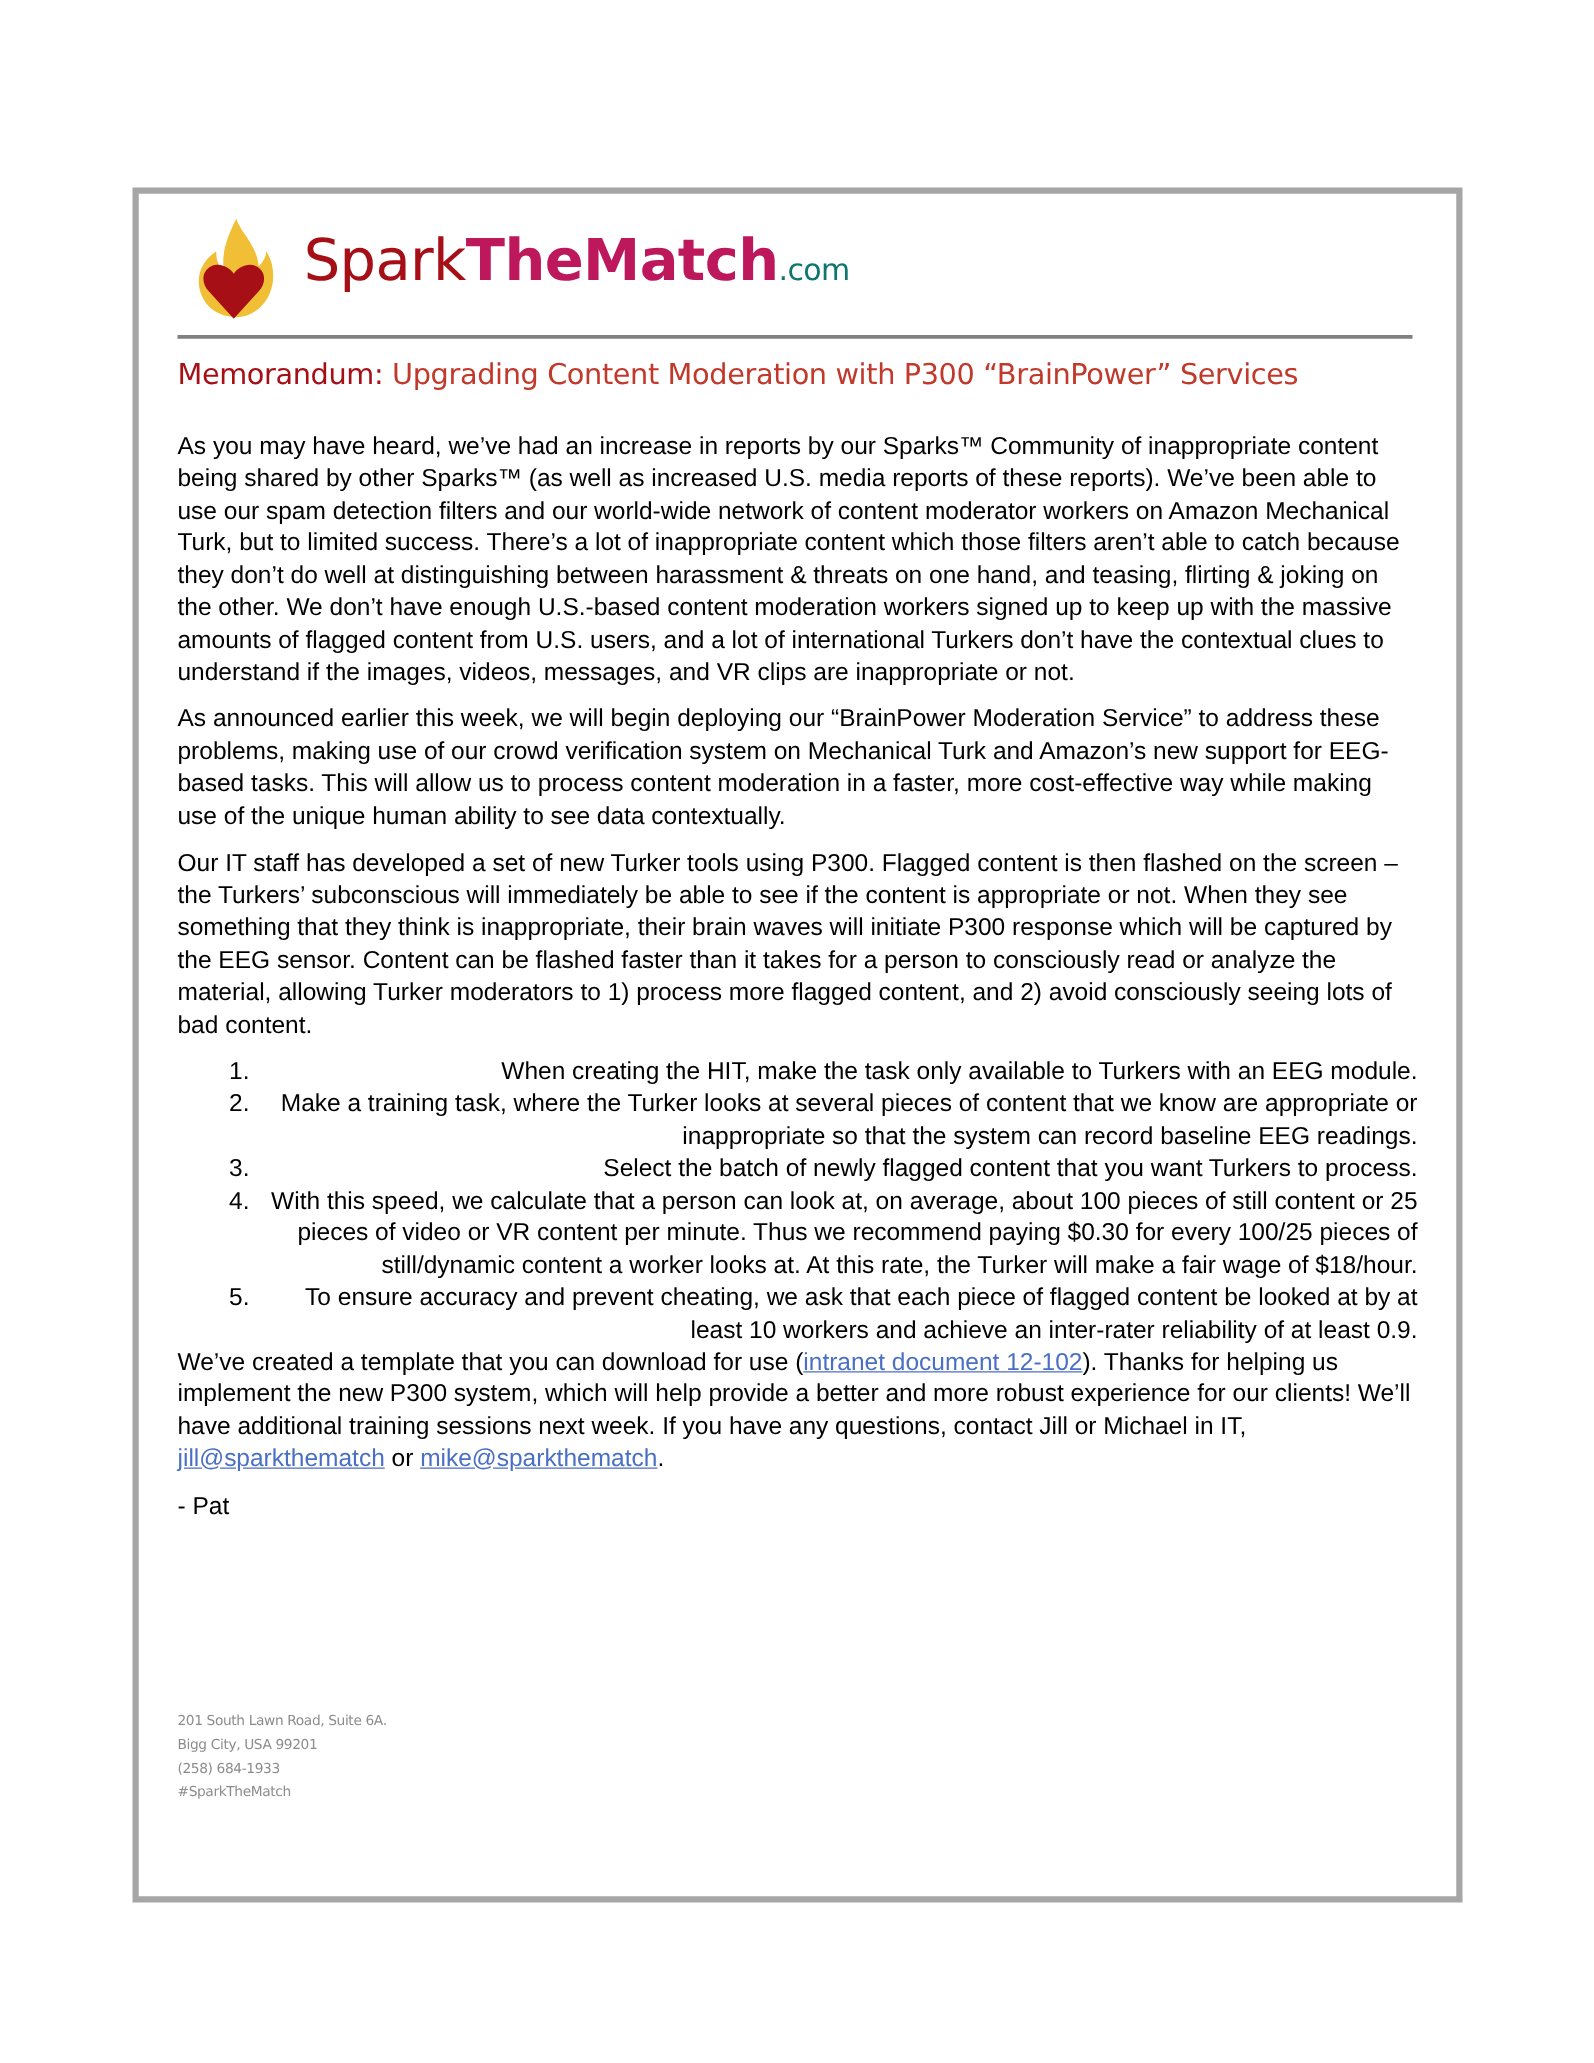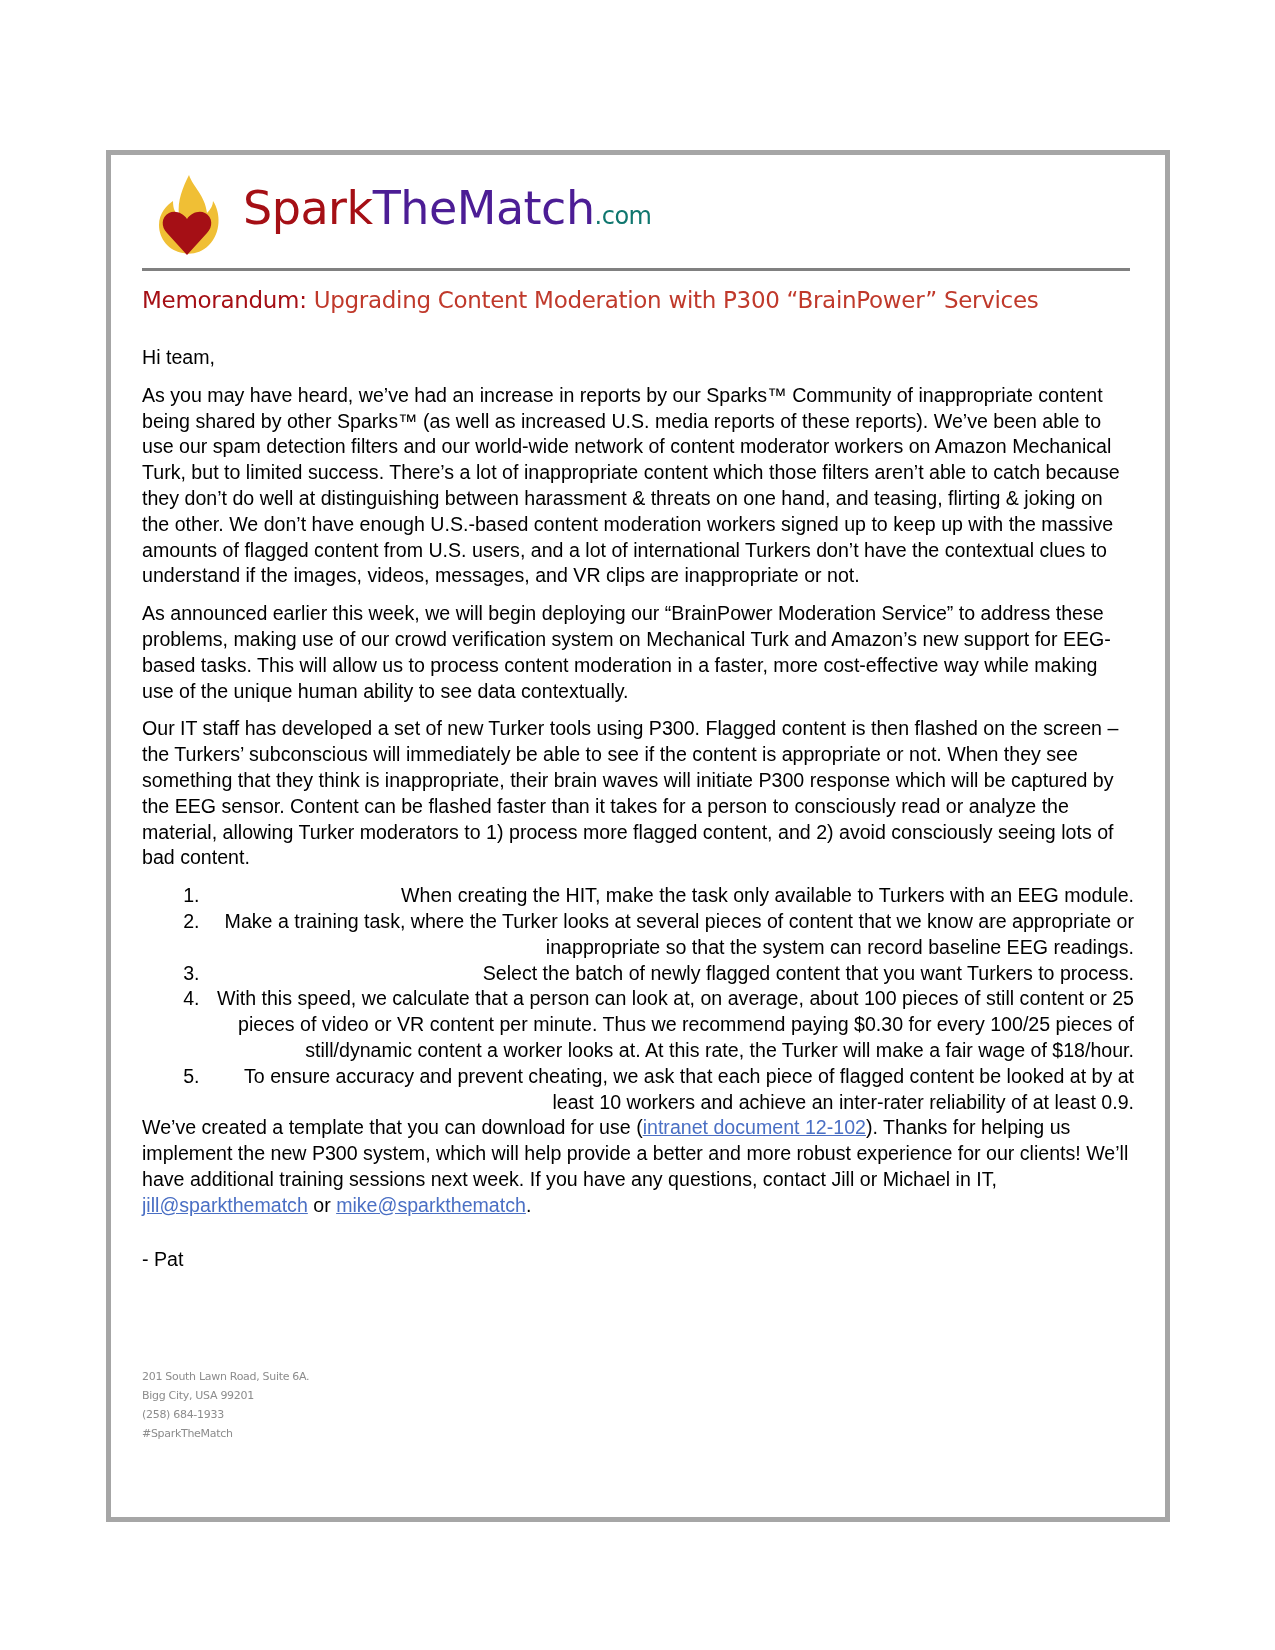--- a/index.html
+++ b/index.html
@@ -8,39 +8,39 @@
       position: absolute; left: 106px; top: 150px; width: 1054px; height: 1362px;
       border: 5px solid #a6a6a6; background: #ffffff;
     }
     .logo { position: absolute; left: 42px; top: 18px; height: 90px; width: 520px; }
     .logo svg { position: absolute; left: 0; top: 0; }
     .logo-text {
       position: absolute; left: 90px; top: 8px; white-space: nowrap;
       font-family: "DejaVu Sans", sans-serif; font-size: 46px; letter-spacing: -0.5px;
     }
     .logo-text .spark { color: #a50f15; }
-    .logo-text .thematch { color: #4c1d95; }
+    .logo-text .thematch { color: #be185d; font-weight: bold; }
     .logo-text .com { color: #0f766e; font-size: 24px; }
     .rule {
       position: absolute; left: 31px; top: 113px; width: 988px; height: 3px; background: #808080;
     }
     .memo-title {
       position: absolute; left: 31px; top: 132px; white-space: nowrap;
       font-family: "DejaVu Sans", sans-serif; font-size: 23px; color: #c0392b; letter-spacing: -0.3px;
     }
     .memo-title .label { color: #a50f15; text-align: right; }
     .body {
       position: absolute; left: 31px; top: 190px; width: 992px;
       font-family: "Liberation Sans", sans-serif; font-size: 19.6px; line-height: 25.8px; color: #000;
     }
     .body p { margin: 0 0 12px 0; }
     .body ol { margin: 0; padding-left: 63px; text-align: right; }
     .body ol li { padding-left: 4px; }
     .body a { color: #4a6fc4; text-decoration: underline; }
-    .signature { margin-top: 28px; }
+    .signature { margin-top: 12px; }
     .footer {
       position: absolute; left: 31px; top: 1212px;
       font-family: "DejaVu Sans", sans-serif; font-size: 11px; line-height: 19px; color: #8c8c8c;
       letter-spacing: -0.3px;
     }
   </style>
 </head>
 <body>
 
 <div class="frame">
@@ -55,21 +55,20 @@
     </div>
   </div>
 
   <div class="rule"></div>
 
   <div class="memo-title">
     <span class="label">Memorandum:</span><span> Upgrading Content Moderation with P300 “BrainPower” Services</span>
   </div>
 
   <div class="body">
-    <p>Hi team,</p>
     <p>As you may have heard, we’ve had an increase in reports by our Sparks™ Community of inappropriate content being shared by other Sparks™ (as well as increased U.S. media reports of these reports). We’ve been able to use our spam detection filters and our world-wide network of content moderator workers on Amazon Mechanical Turk, but to limited success. There’s a lot of inappropriate content which those filters aren’t able to catch because they don’t do well at distinguishing between harassment &amp; threats on one hand, and teasing, flirting &amp; joking on the other. We don’t have enough U.S.-based content moderation workers signed up to keep up with the massive amounts of flagged content from U.S. users, and a lot of international Turkers don’t have the contextual clues to understand if the images, videos, messages, and VR clips are inappropriate or not.</p>
     <p>As announced earlier this week, we will begin deploying our “BrainPower Moderation Service” to address these problems, making use of our crowd verification system on Mechanical Turk and Amazon’s new support for EEG-based tasks. This will allow us to process content moderation in a faster, more cost-effective way while making use of the unique human ability to see data contextually.</p>
     <p>Our IT staff has developed a set of new Turker tools using P300. Flagged content is then flashed on the screen – the Turkers’ subconscious will immediately be able to see if the content is appropriate or not. When they see something that they think is inappropriate, their brain waves will initiate P300 response which will be captured by the EEG sensor. Content can be flashed faster than it takes for a person to consciously read or analyze the material, allowing Turker moderators to 1) process more flagged content, and 2) avoid consciously seeing lots of bad content.</p>
     <ol>
       <li>When creating the HIT, make the task only available to Turkers with an EEG module.</li>
       <li>Make a training task, where the Turker looks at several pieces of content that we know are appropriate or inappropriate so that the system can record baseline EEG readings.</li>
       <li>Select the batch of newly flagged content that you want Turkers to process.</li>
       <li>With this speed, we calculate that a person can look at, on average, about 100 pieces of still content or 25 pieces of video or VR content per minute. Thus we recommend paying $0.30 for every 100/25 pieces of still/dynamic content a worker looks at. At this rate, the Turker will make a fair wage of $18/hour.</li>
       <li>To ensure accuracy and prevent cheating, we ask that each piece of flagged content be looked at by at least 10 workers and achieve an inter-rater reliability of at least 0.9.</li>
     </ol>

